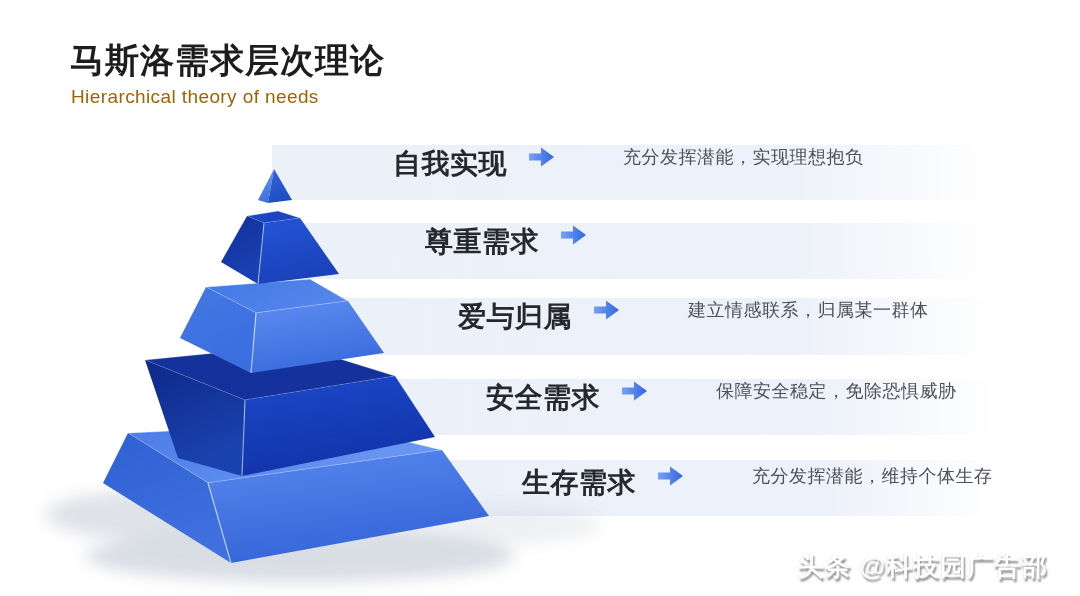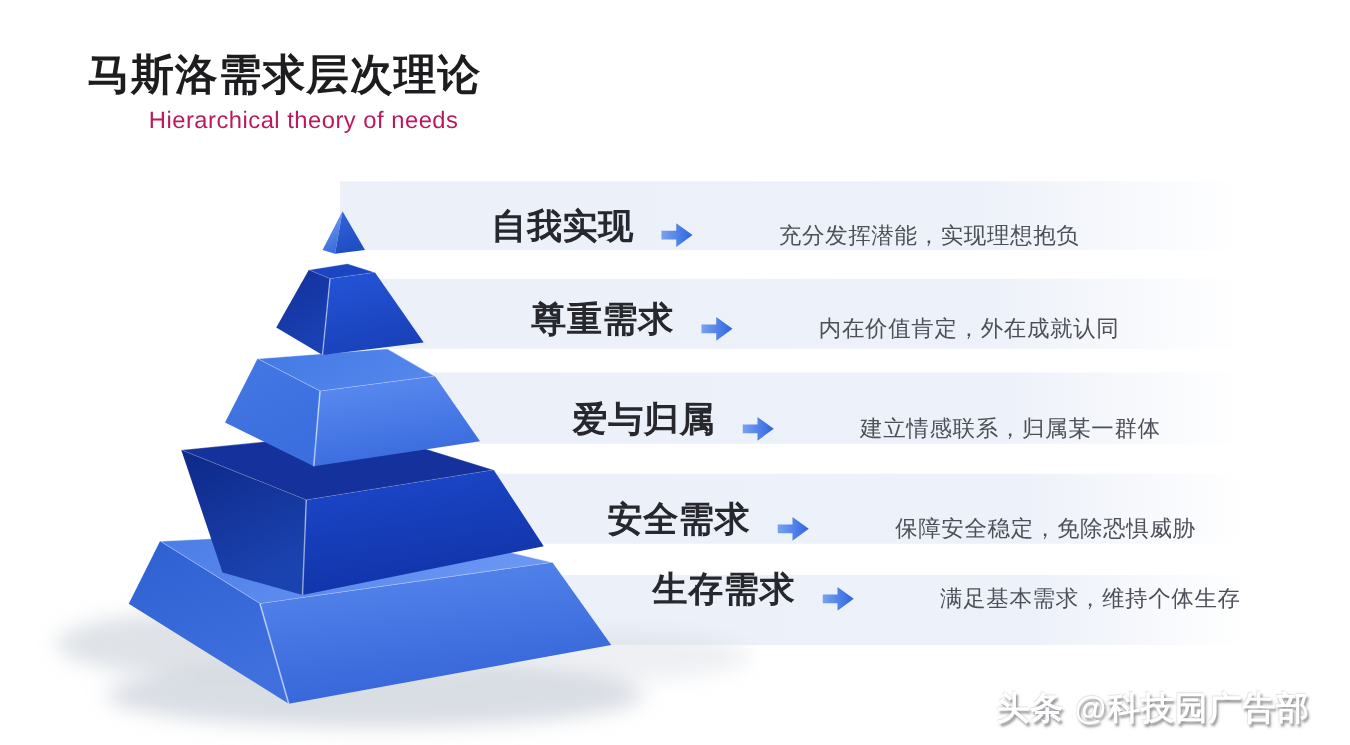--- a/index.html
+++ b/index.html
@@ -5,30 +5,30 @@
   html,body{margin:0;padding:0;background:#ffffff;}
   .canvas{
     position:relative;width:1080px;height:596px;background:#ffffff;overflow:hidden;
     font-family:"Liberation Sans","DejaVu Sans",sans-serif;
   }
   .title{
     position:absolute;left:70px;top:42px;font-size:34px;font-weight:800;
     color:#1d1d1f;letter-spacing:1px;line-height:1.1;white-space:nowrap;text-align:right;
   }
   .subtitle{
-    position:absolute;left:71px;top:86px;font-size:19px;color:#be185d;
-    letter-spacing:0.4px;white-space:nowrap;margin-left:48px;
+    position:absolute;left:71px;top:86px;font-size:19px;color:#a16207;
+    letter-spacing:0.4px;white-space:nowrap;
   }
   .band{
     position:absolute;z-index:1;
     background:linear-gradient(90deg,#ecf0f8 0%,#edf1f9 70%,rgba(240,243,250,0) 99%);
   }
   .pyramid-svg{position:absolute;left:0;top:0;z-index:2;pointer-events:none;}
   .row{
-    position:absolute;z-index:3;display:flex;align-items:flex-end;white-space:nowrap;
+    position:absolute;z-index:3;display:flex;align-items:flex-start;white-space:nowrap;
   }
   .lvl-label{
     font-size:28px;font-weight:800;color:#26282d;letter-spacing:0.5px;
   }
   .arrow{margin-left:22px;flex:0 0 auto;display:block;}
   .lvl-desc{
     margin-left:68px;font-size:18px;color:#4d5058;letter-spacing:0.5px;
   }
   .watermark{
     position:absolute;right:32px;bottom:12px;z-index:4;
@@ -163,21 +163,20 @@
     <span class="lvl-label">尊重需求</span>
     <svg class="arrow" width="26" height="24" viewBox="0 0 26 24">
       <defs>
           <linearGradient id="ag2" x1="0" y1="0" x2="1" y2="0">
             <stop offset="0" stop-color="#78a2f2"></stop>
             <stop offset="1" stop-color="#2e65e0"></stop>
           </linearGradient>
         </defs>
       <polygon points="0,8.5 12,8.5 12,2.5 25,12 12,21.5 12,15.5 0,15.5" fill="url(#ag2)"></polygon>
     </svg>
-    <span class="lvl-desc">内在价值肯定，外在成就认同</span>
   </div>
 
   <div class="row" style="left:458px;top:298px;height:57px;">
     <span class="lvl-label">爱与归属</span>
     <svg class="arrow" width="26" height="24" viewBox="0 0 26 24">
       <defs>
           <linearGradient id="ag3" x1="0" y1="0" x2="1" y2="0">
             <stop offset="0" stop-color="#78a2f2"></stop>
             <stop offset="1" stop-color="#2e65e0"></stop>
           </linearGradient>
@@ -194,29 +193,29 @@
           <linearGradient id="ag4" x1="0" y1="0" x2="1" y2="0">
             <stop offset="0" stop-color="#78a2f2"></stop>
             <stop offset="1" stop-color="#2e65e0"></stop>
           </linearGradient>
         </defs>
       <polygon points="0,8.5 12,8.5 12,2.5 25,12 12,21.5 12,15.5 0,15.5" fill="url(#ag4)"></polygon>
     </svg>
     <span class="lvl-desc">保障安全稳定，免除恐惧威胁</span>
   </div>
 
-  <div class="row" style="left:522px;top:447px;height:44px;">
+  <div class="row" style="left:522px;top:464px;height:44px;">
     <span class="lvl-label">生存需求</span>
     <svg class="arrow" width="26" height="24" viewBox="0 0 26 24">
       <defs>
           <linearGradient id="ag5" x1="0" y1="0" x2="1" y2="0">
             <stop offset="0" stop-color="#78a2f2"></stop>
             <stop offset="1" stop-color="#2e65e0"></stop>
           </linearGradient>
         </defs>
       <polygon points="0,8.5 12,8.5 12,2.5 25,12 12,21.5 12,15.5 0,15.5" fill="url(#ag5)"></polygon>
     </svg>
-    <span class="lvl-desc">满足基本需求，维持个体生存</span>
+    <span class="lvl-desc">充分发挥潜能，维持个体生存</span>
   </div>
 
   <div class="watermark">头条 @科技园广告部</div>
 
 </div>
 
 </body></html>

